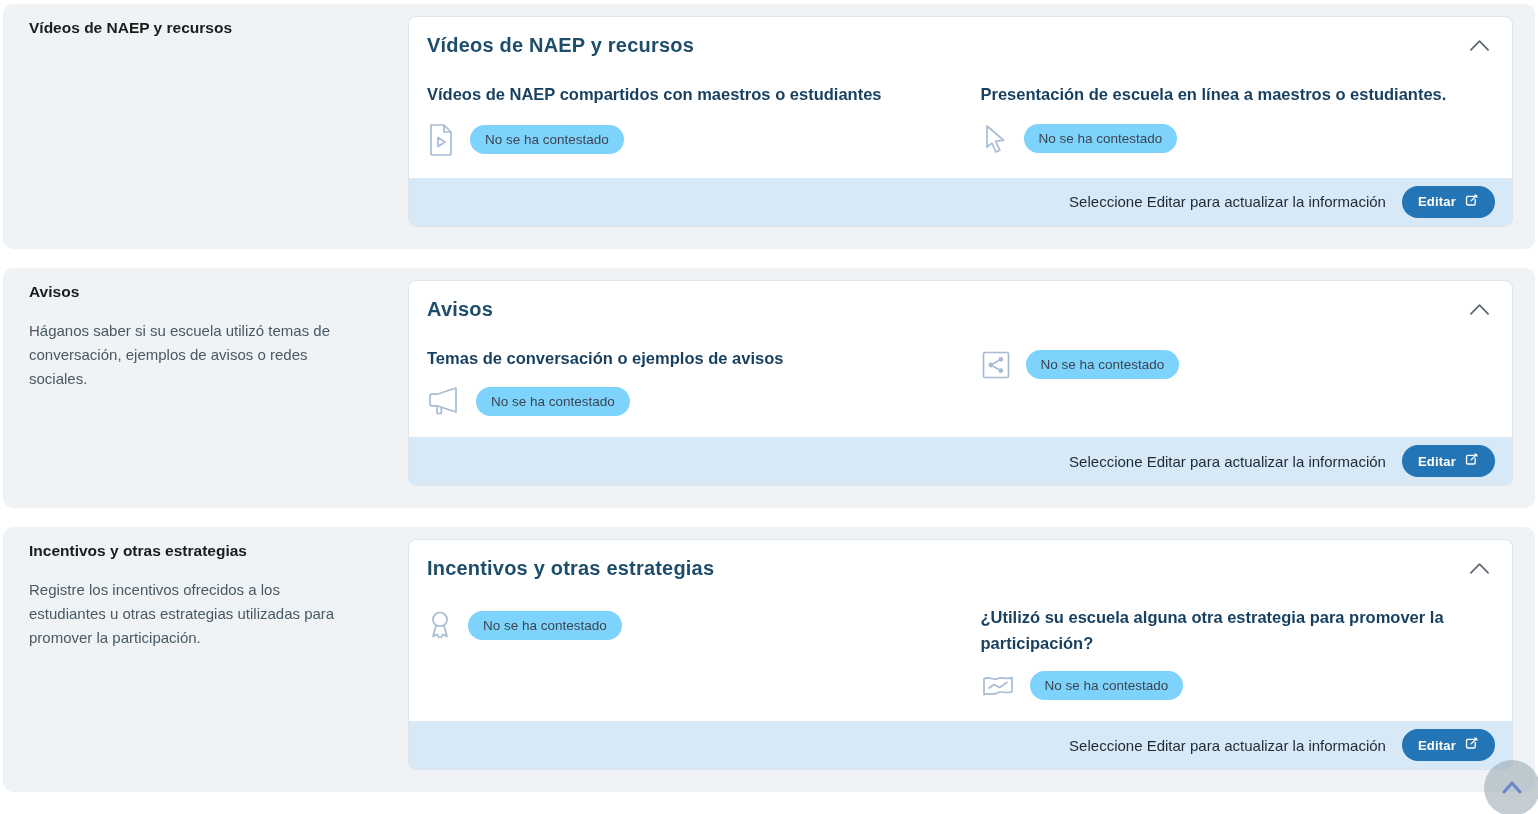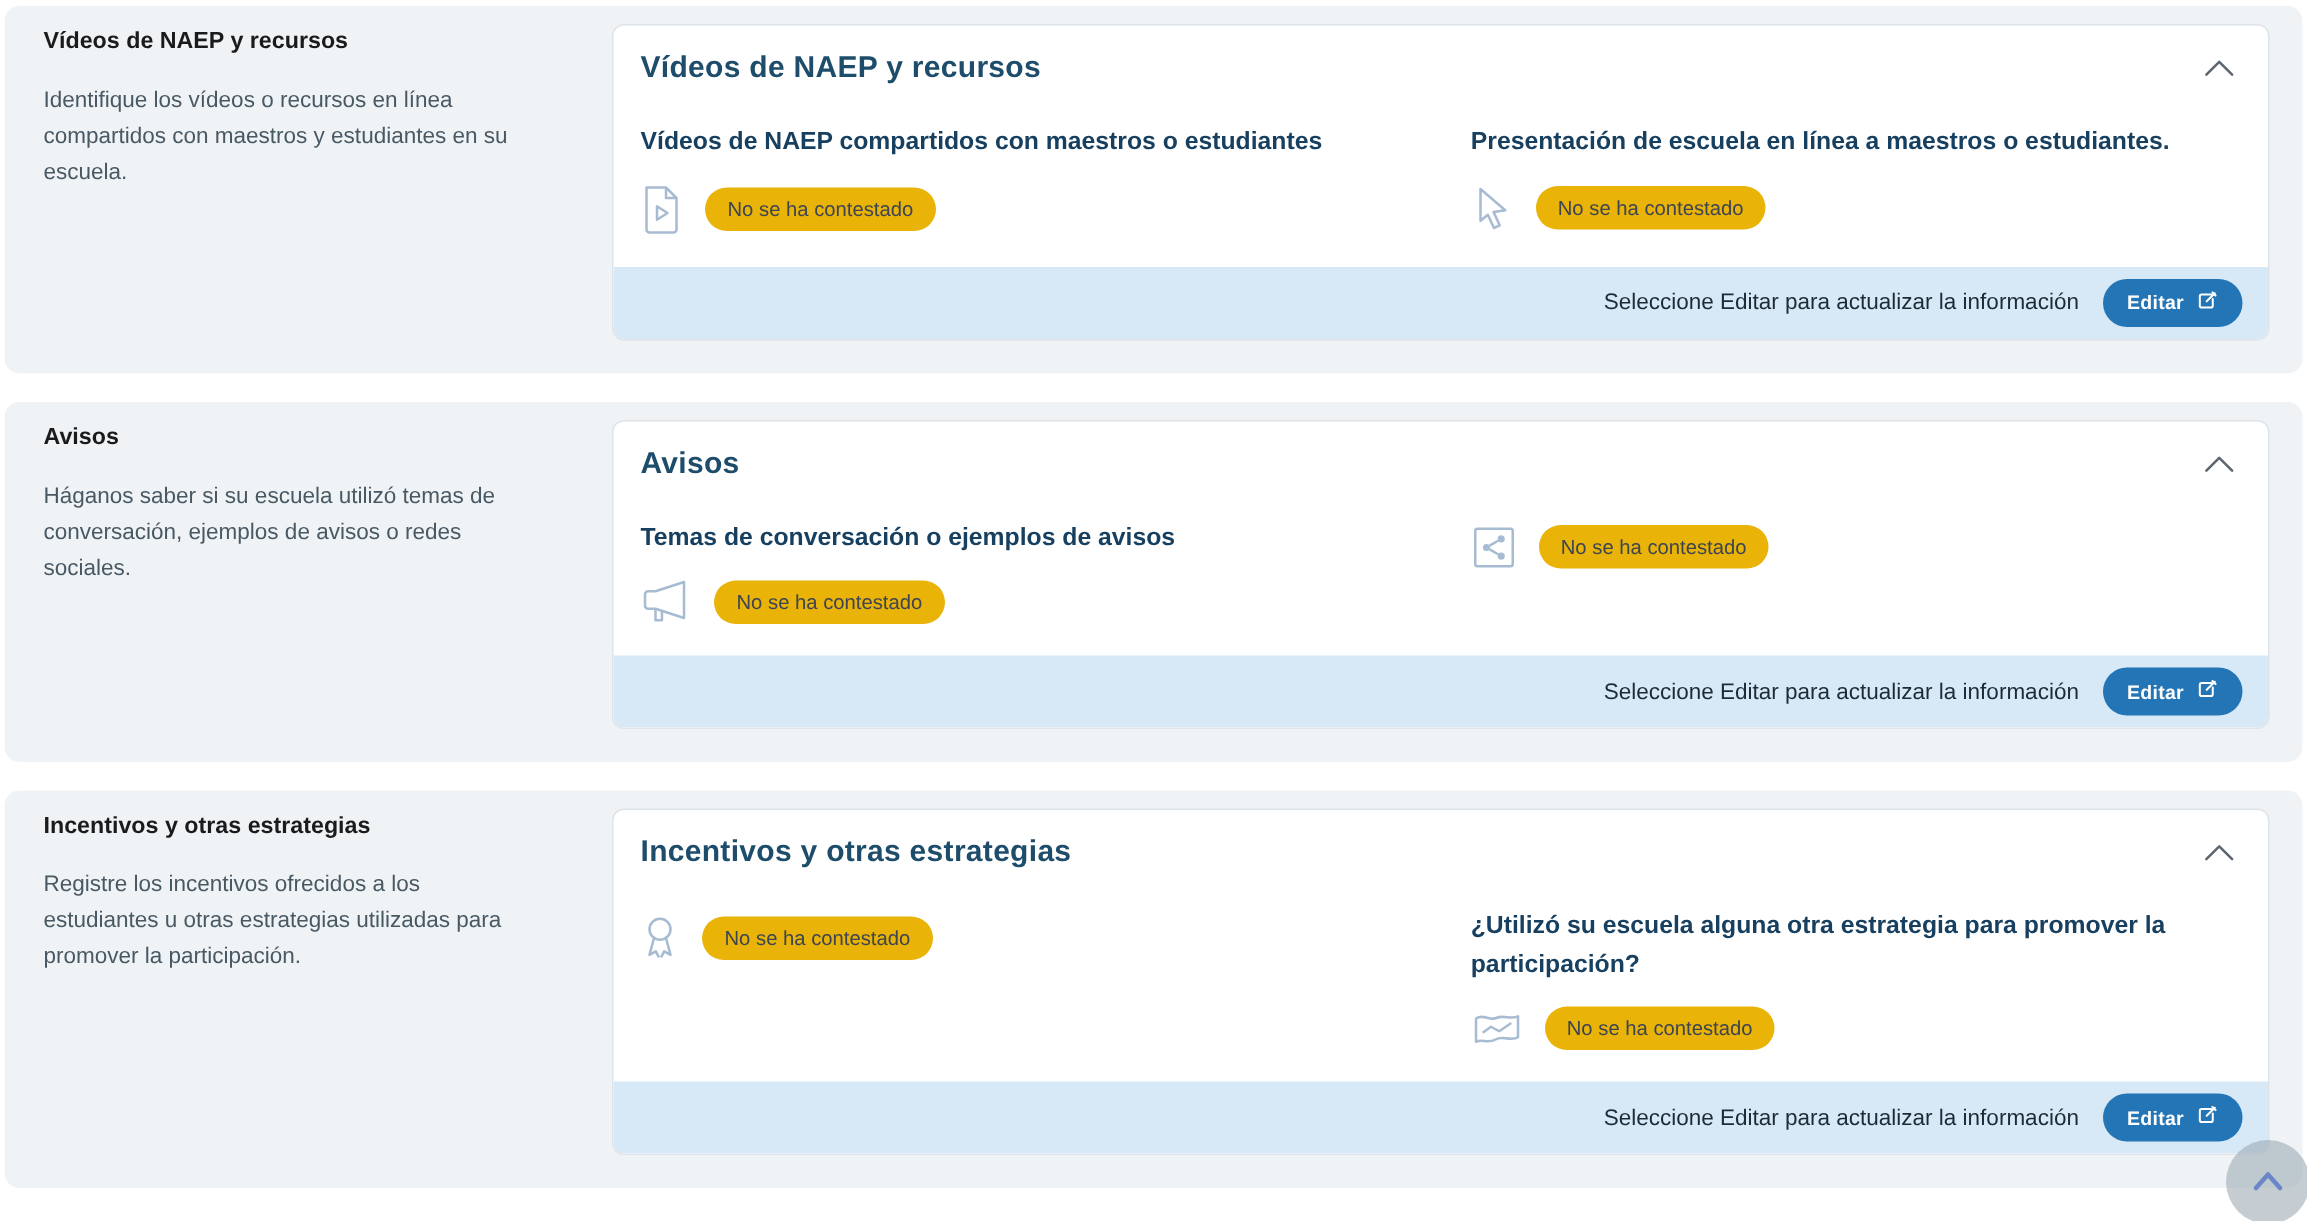--- a/index.html
+++ b/index.html
@@ -23,21 +23,21 @@
     display:flex;flex-direction:column;overflow:hidden;
   }
   .card-header{display:flex;justify-content:space-between;align-items:center;padding:17px 20px 0 18px;}
   .card-title{font-size:20px;font-weight:600;color:#1e4d6b;letter-spacing:.2px;}
   .collapse-btn{background:none;border:none;padding:2px;cursor:pointer;line-height:0;}
   .card-body{display:grid;grid-template-columns:1fr 1fr;column-gap:40px;padding:25px 18px 21px 18px;}
   .item-label{font-size:16.5px;font-weight:700;color:#173f5f;line-height:1.55;margin-bottom:15px;}
   .item-row{display:flex;align-items:center;gap:15px;margin-top:4px;}
   .item-icon{flex:0 0 auto;color:#a7bcd2;line-height:0;}
   .badge{
-    background:#eab308;color:#3d4551;font-size:13.5px;
+    background:#7dd3fc;color:#3d4551;font-size:13.5px;
     padding:7px 15px;border-radius:15px;white-space:nowrap;
   }
   .card-footer{
     margin-top:auto;background:#d7e9f6;
     display:flex;justify-content:flex-end;align-items:center;gap:16px;
     padding:8px 17px;min-height:47px;box-sizing:border-box;
   }
   .footer-note{font-size:15px;color:#1d2b36;}
   .edit-btn{
     background:#2475b6;color:#ffffff;font-size:13px;font-weight:700;
@@ -49,21 +49,20 @@
     background:rgba(150,164,175,0.55);border:none;cursor:pointer;
     display:flex;align-items:center;justify-content:center;z-index:10;
   }
 </style>
 </head>
 <body>
 
 <div class="section">
   <div class="sidebar">
     <div class="sidebar-title">Vídeos de NAEP y recursos</div>
-    <div class="sidebar-desc">Identifique los vídeos o recursos en línea compartidos con maestros y estudiantes en su escuela.</div>
   </div>
   <div class="card">
     <div class="card-header">
       <div class="card-title">Vídeos de NAEP y recursos</div>
       <button class="collapse-btn">
         <span>
           <svg width="21" height="13" viewBox="0 0 22 13" fill="none">
               <polyline points="2,11 11,2 20,11" stroke="#5d6771" stroke-width="1.8" stroke-linecap="round" stroke-linejoin="round"></polyline>
             </svg>
         </span>

